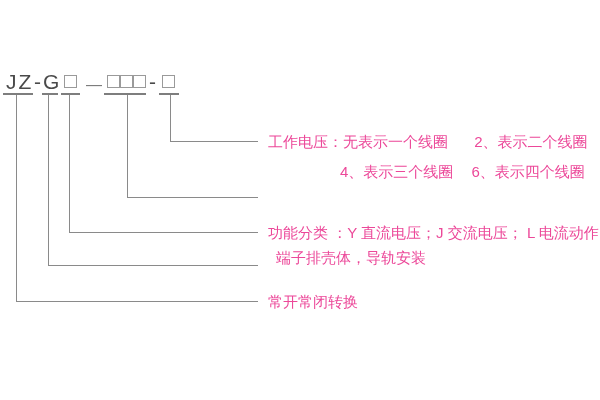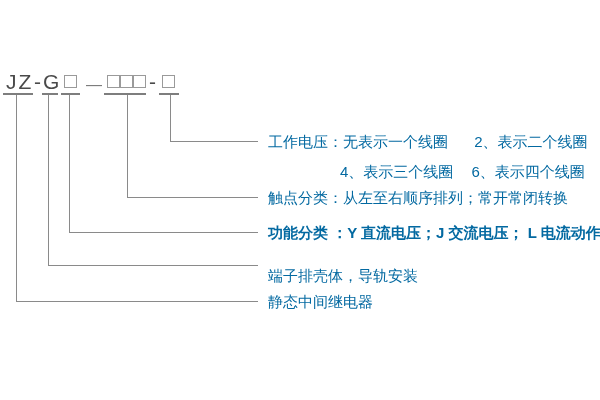--- a/index.html
+++ b/index.html
@@ -52,28 +52,28 @@
   .hl { position: absolute; height: 1.5px; background: #8a8a8a; }
   .hl-voltage  { left: 169.5px; top: 140.5px; width: 88px; }
   .hl-contact  { left: 126.5px; top: 196.5px; width: 131px; }
   .hl-function { left: 68.5px;  top: 231.5px; width: 189px; }
   .hl-housing  { left: 47.5px;  top: 264.5px; width: 210px; }
   .hl-relay    { left: 15.5px;  top: 300.5px; width: 242px; }
 
   
   .label {
     position: absolute; left: 268px;
-    font-size: 15px; line-height: 17px; color: #0369a1;
+    font-size: 15px; line-height: 17px; color: #ec4899;
     white-space: nowrap;
   }
   .label-voltage-1 { top: 133px; }
   .label-voltage-2 { top: 163px; left: 340px; }
   .label-contact   { top: 189px; }
-  .label-function  { top: 224px; font-weight: bold; }
-  .label-housing   { top: 267px; }
+  .label-function  { top: 224px; }
+  .label-housing   { top: 249px; margin-left: 8px; }
   .label-relay     { top: 293px; }
   .gap22 { display: inline-block; margin-left: 22px; }
   .gap14 { display: inline-block; margin-left: 14px; }
 </style>
 </head>
 <body>
 
 <div class="canvas">
 
   <span class="model-seg seg-prefix">JZ</span>
@@ -106,18 +106,17 @@
   <div class="hl hl-relay"></div>
 
   <div class="label label-voltage-1">
     <span>工作电压：无表示一个线圈</span>
     <span class="gap22">2、表示二个线圈</span>
   </div>
   <div class="label label-voltage-2">
     <span>4、表示三个线圈</span>
     <span class="gap14">6、表示四个线圈</span>
   </div>
-  <div class="label label-contact">触点分类：从左至右顺序排列；常开常闭转换</div>
   <div class="label label-function">功能分类 ：Y 直流电压；J 交流电压； L 电流动作</div>
   <div class="label label-housing">端子排壳体，导轨安装</div>
-  <div class="label label-relay">静态中间继电器</div>
+  <div class="label label-relay">常开常闭转换</div>
 
 </div>
 
 </body></html>

